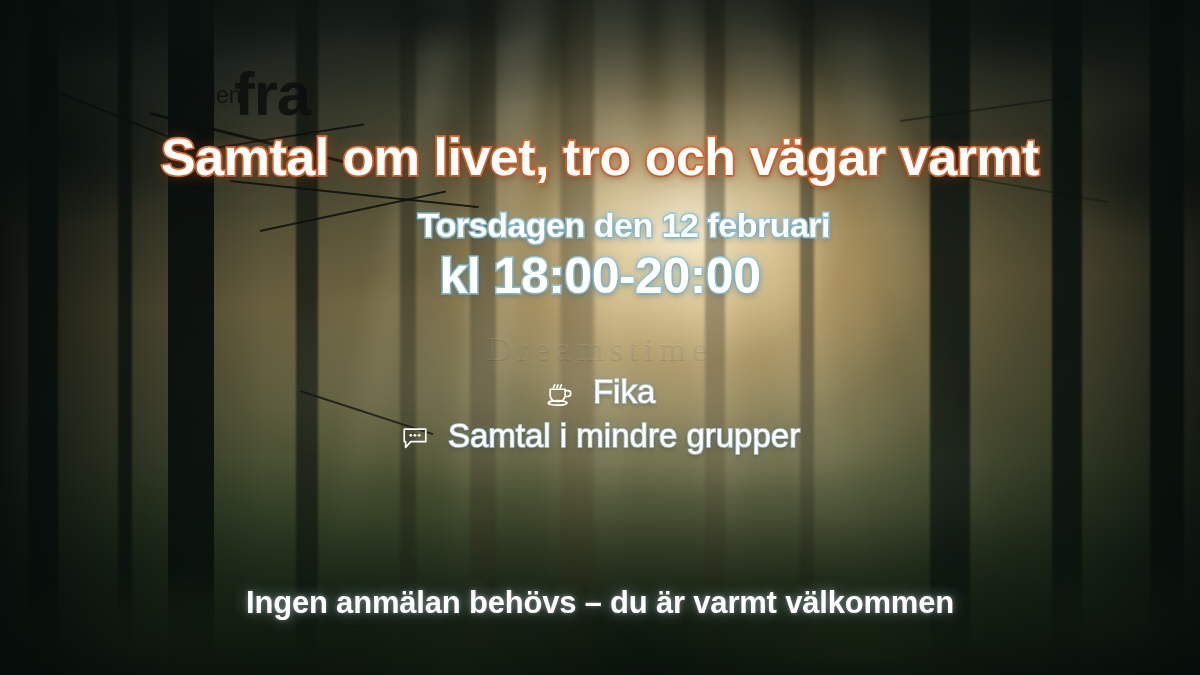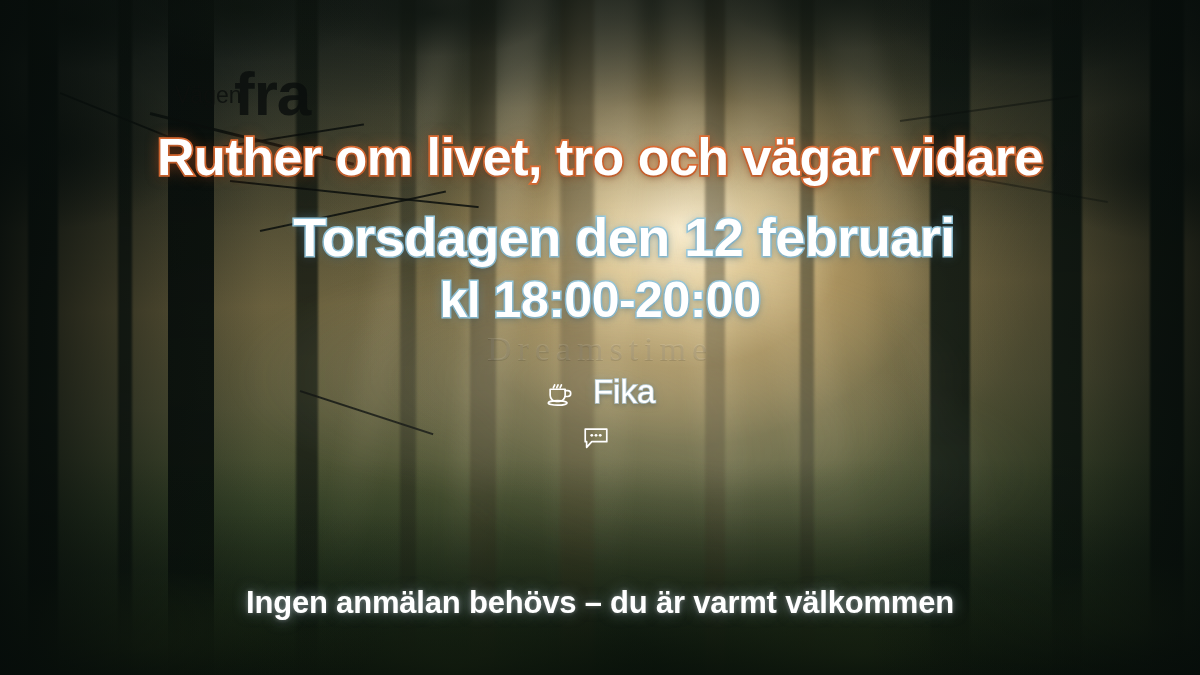--- a/index.html
+++ b/index.html
@@ -158,21 +158,21 @@
 
   .datetime {
     position: absolute;
     top: 206px; left: 0; right: 0;
     font-weight: 700;
     color: #ffffff;
     -webkit-text-stroke: 3px #9fd3e8;
     paint-order: stroke fill;
     text-shadow: 0 0 12px rgba(120,180,210,0.45), 0 2px 6px rgba(0,0,0,0.30);
   }
-  .dt-line1 { font-size: 54px; line-height: 1.16; letter-spacing: -0.5px; margin-left: 48px; }
+  .dt-line1 { font-size: 34px; line-height: 1.16; letter-spacing: -0.5px; margin-left: 48px; }
   .dt-line2 { font-size: 50px; line-height: 1.26; letter-spacing: -0.5px; }
 
   .bullets {
     position: absolute;
     top: 370px; left: 0; right: 0;
     color: #ffffff;
     font-weight: 400;
     font-size: 33px;
     line-height: 1.33;
     -webkit-text-stroke: 1.6px #cfe4ef;
@@ -249,21 +249,21 @@
   <div class="bg-layer bg-vignette"></div>
 
   <div class="watermark">Dreamstime</div>
 
   <div class="ghost ghost-small">Vägen</div>
   <div class="ghost ghost-big">fra</div>
 
   <div class="content">
 
 
-    <div class="subtitle">Ruther om livet, tro och vägar vidare</div>
+    <div class="subtitle">Samtal om livet, tro och vägar varmt</div>
 
     <div class="datetime">
       <div class="dt-line1">Torsdagen den 12 februari</div>
       <div class="dt-line2">kl 18:00-20:00</div>
     </div>
 
     <div class="bullets">
 
       <div class="bullet-row">
         <span class="bi">
@@ -280,20 +280,21 @@
 
       <div class="bullet-row">
         <span class="bi">
           <svg width="30" height="30" viewBox="0 0 32 32" fill="none" stroke="#ffffff" stroke-width="1.8" stroke-linecap="round" stroke-linejoin="round">
             <path d="M4.5 7.5h23v13.5h-16l-5.5 6v-6h-1.5z"></path>
             <circle cx="11.5" cy="14.2" r="1.5" fill="#ffffff" stroke="none"></circle>
             <circle cx="16" cy="14.2" r="1.5" fill="#ffffff" stroke="none"></circle>
             <circle cx="20.5" cy="14.2" r="1.5" fill="#ffffff" stroke="none"></circle>
           </svg>
         </span>
+        <span>Samtal i mindre grupper</span>
       </div>
 
     </div>
 
     <div class="footer">Ingen anmälan behövs – du är varmt välkommen</div>
 
   </div>
 </div>
 
 </body></html>

